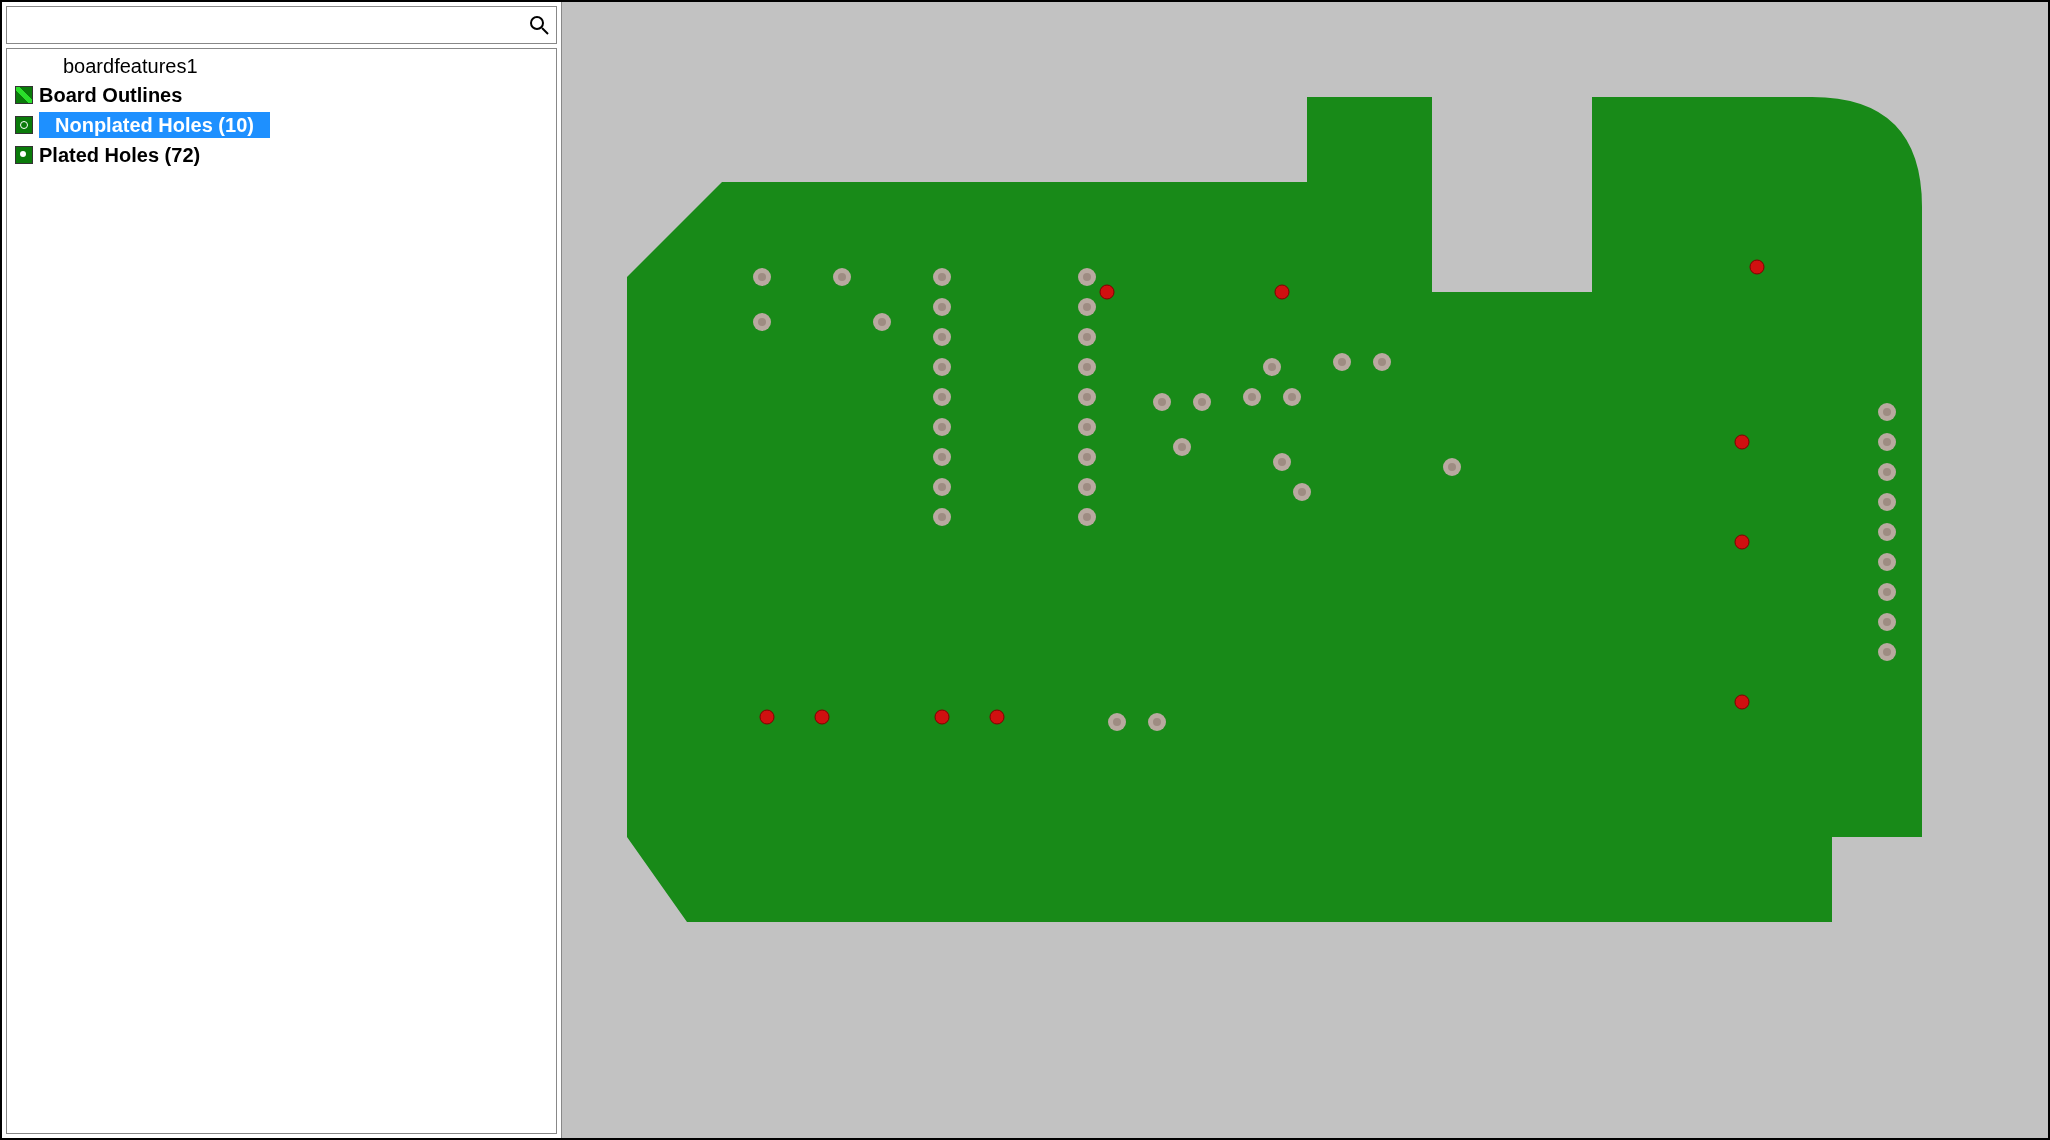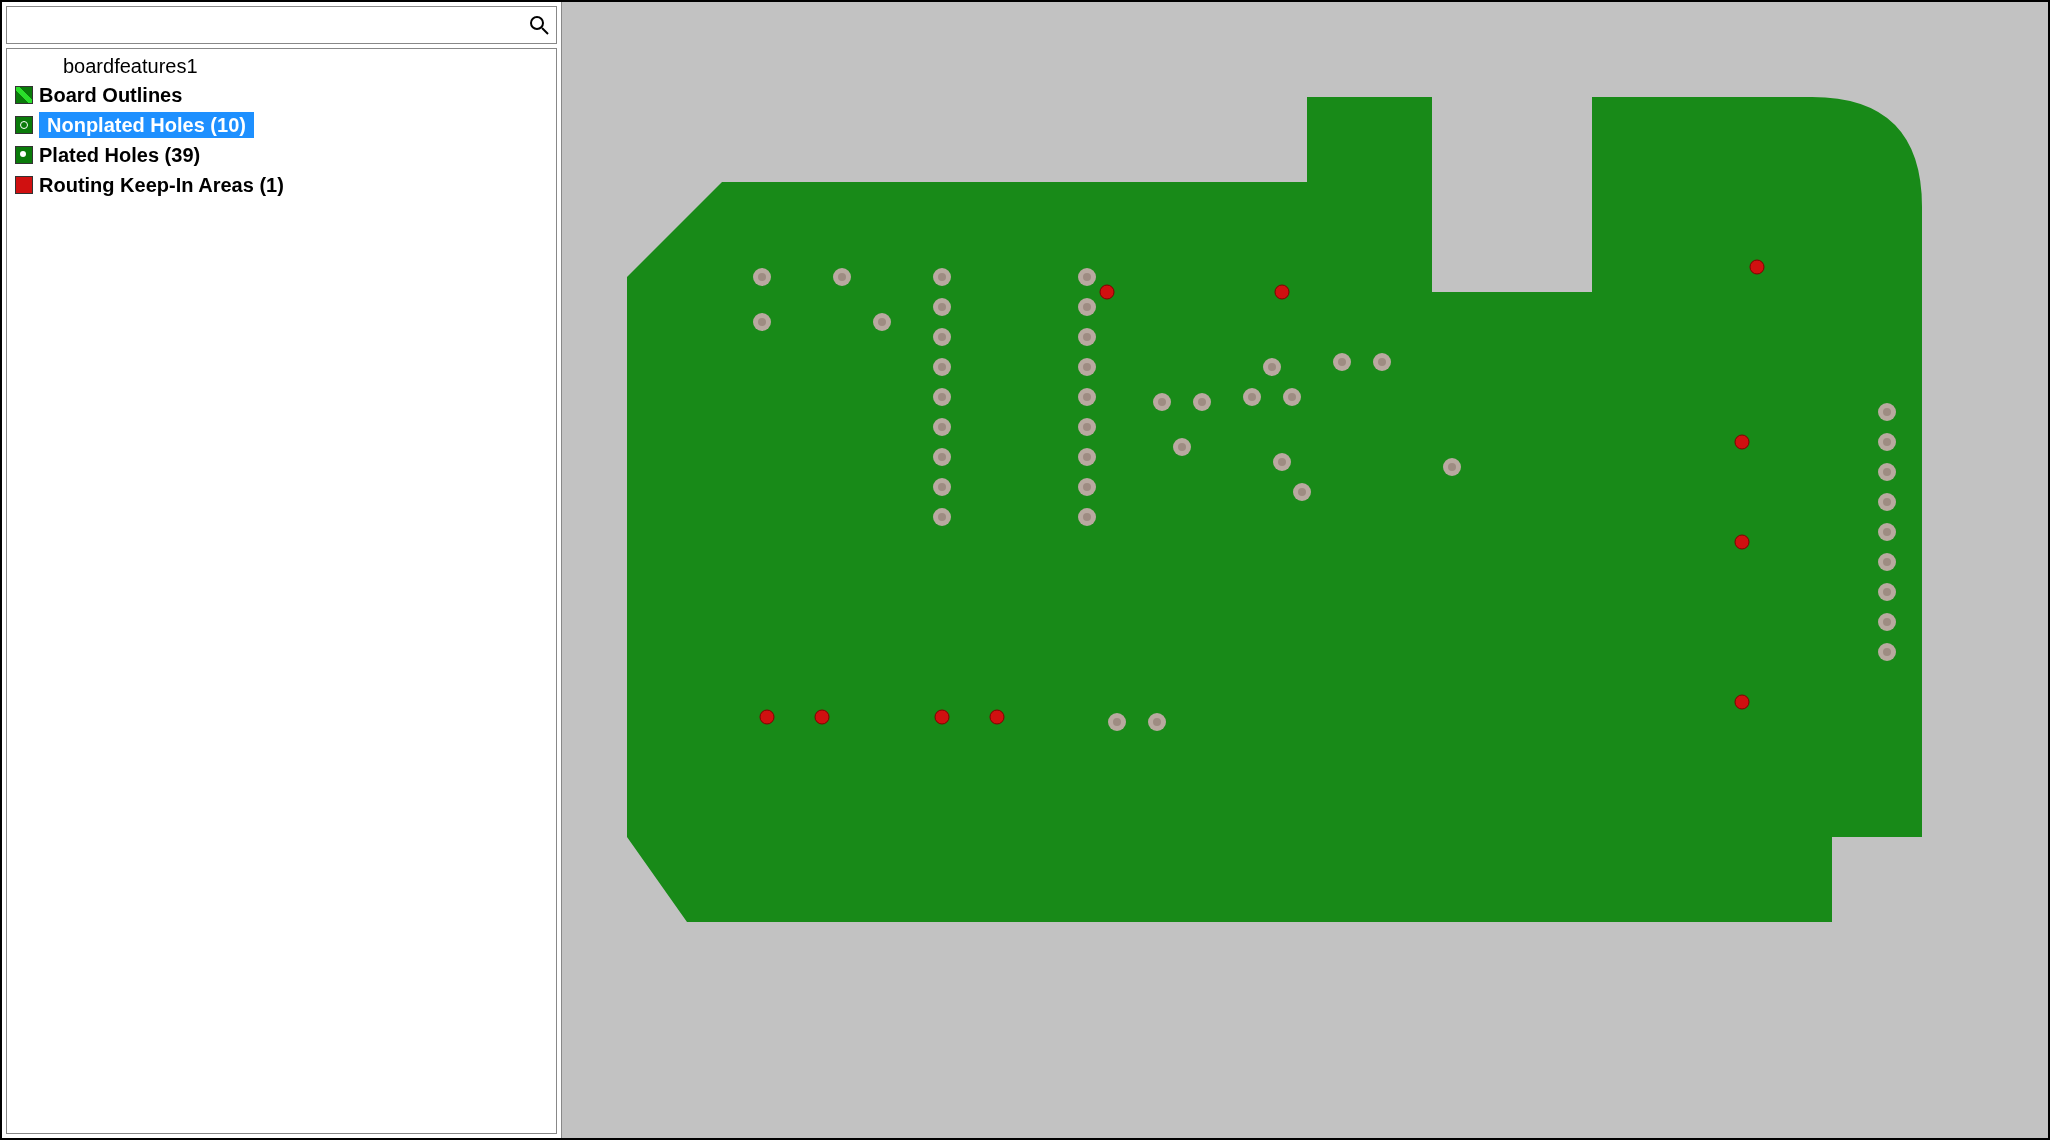--- a/index.html
+++ b/index.html
@@ -5,21 +5,21 @@
   html,body{margin:0;padding:0;width:100%;height:100%;font-family:Arial,Helvetica,sans-serif;font-size:18px;color:#000;}
   .app{display:flex;width:2050px;height:1140px;border:2px solid #000;box-sizing:border-box;background:#fff;}
   .sidebar{width:560px;height:100%;display:flex;flex-direction:column;border-right:1px solid #888;box-sizing:border-box;background:#fff;}
   .search-row{display:flex;align-items:center;height:38px;border:1px solid #888;margin:4px;box-sizing:border-box;}
   .search-input{flex:1;border:none;outline:none;font-size:18px;padding:4px 8px;height:100%;box-sizing:border-box;}
   .search-icon{width:34px;display:flex;align-items:center;justify-content:center;cursor:pointer;}
   .tree{flex:1;border:1px solid #888;margin:0 4px 4px 4px;padding:4px 0;overflow:auto;box-sizing:border-box;}
   .tree-root{padding:2px 8px;font-size:20px;margin-left:48px;}
   .tree-item{display:flex;align-items:center;padding:2px 8px 2px 8px;font-size:20px;line-height:26px;cursor:pointer;font-weight:bold;}
   .tree-item .swatch{width:18px;height:18px;margin-right:6px;border:1px solid #333;box-sizing:border-box;display:inline-block;}
-  .tree-item .label.selected{background:#1e90ff;color:#fff;padding:0 8px;}
+  .tree-item .label.selected{background:#1e90ff;color:#fff;padding:0 16px;}
   .swatch.outline{background:#0a7a0a;background-image:linear-gradient(45deg,#0a7a0a 40%,#2adf2a 40%,#2adf2a 60%,#0a7a0a 60%);}
   .swatch.layers{background:#0a7a0a;border-radius:3px;}
   .swatch.nph{background:#0a7a0a;position:relative;}
   .swatch.nph::after{content:"";position:absolute;top:4px;left:4px;width:6px;height:6px;border:1px solid #fff;border-radius:50%;}
   .swatch.ph{background:#0a7a0a;position:relative;}
   .swatch.ph::after{content:"";position:absolute;top:4px;left:4px;width:6px;height:6px;background:#fff;border-radius:50%;}
   .swatch.keepin{background:#d01010;}
   .canvas{flex:1;height:100%;background:#c2c2c2;position:relative;overflow:hidden;}
   svg.board{position:absolute;top:0;left:0;}
 </style>
@@ -43,25 +43,21 @@
           <div class="tree-item">
             <span class="swatch outline"></span>
             <span class="label">Board Outlines</span>
           </div>
           <div class="tree-item">
             <span class="swatch nph"></span>
             <span class="label selected">Nonplated Holes (10)</span>
           </div>
           <div class="tree-item">
             <span class="swatch ph"></span>
-            <span class="label">Plated Holes (39)</span>
-          </div>
-          <div class="tree-item">
-            <span class="swatch keepin"></span>
-            <span class="label">Routing Keep-In Areas (1)</span>
+            <span class="label">Plated Holes (72)</span>
           </div>
         </div>
     </div>
   </div>
 
   <div class="canvas">
     <svg class="board" id="board-svg" width="1486" height="1136" viewBox="0 0 1486 1136">
         <path d="
 M 65 835
 L 65 275

